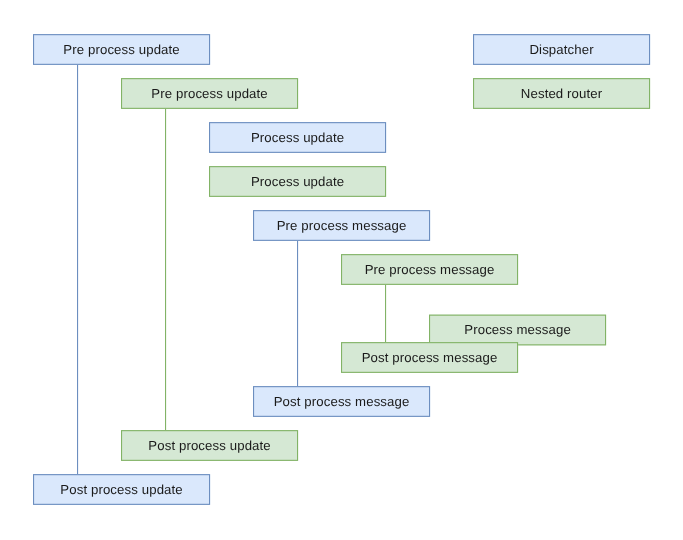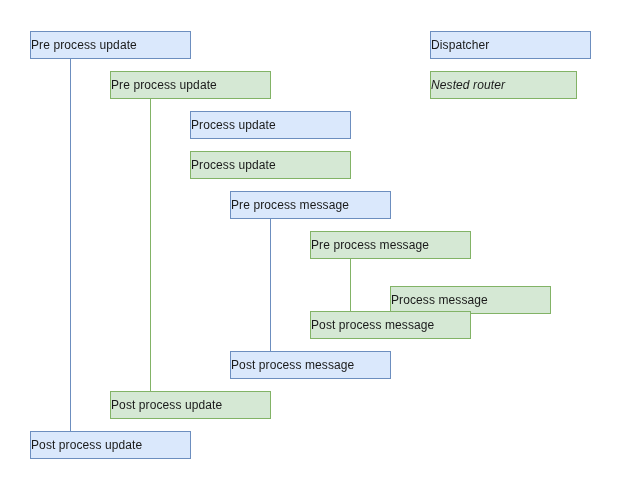--- a/index.html
+++ b/index.html
@@ -27,21 +27,21 @@
 
   .node {
     position: absolute;
     box-sizing: border-box;
     height: 28px;
     width: 161px;
     border: 1px solid #6c8ebf;
     background: #dae8fc;
     display: flex;
     align-items: center;
-    justify-content: flex-start;
+    justify-content: center;
     font-size: 12px;
     line-height: 1;
     color: #1a1a1a;
     letter-spacing: 0.1px;
     white-space: nowrap;
   }
   .node.green {
     border-color: #82b366;
     background: #d5e8d4;
   }
@@ -88,17 +88,17 @@
         <span>Post process update</span>
       </div>
       <div class="node" style="left: 30px; top: 431px; width: 161px; height: 28px;">
         <span>Post process update</span>
       </div>
     </div>
   <div id="legend-layer">
       <div class="node" style="left: 430px; top: 31px; width: 161px; height: 28px;">
         <span>Dispatcher</span>
       </div>
-      <div class="node green" style="left: 430px; top: 71px; width: 147px; height: 28px; font-style: italic;">
+      <div class="node green" style="left: 430px; top: 71px; width: 161px; height: 28px;">
         <span>Nested router</span>
       </div>
     </div>
 </div>
 
 </body></html>

